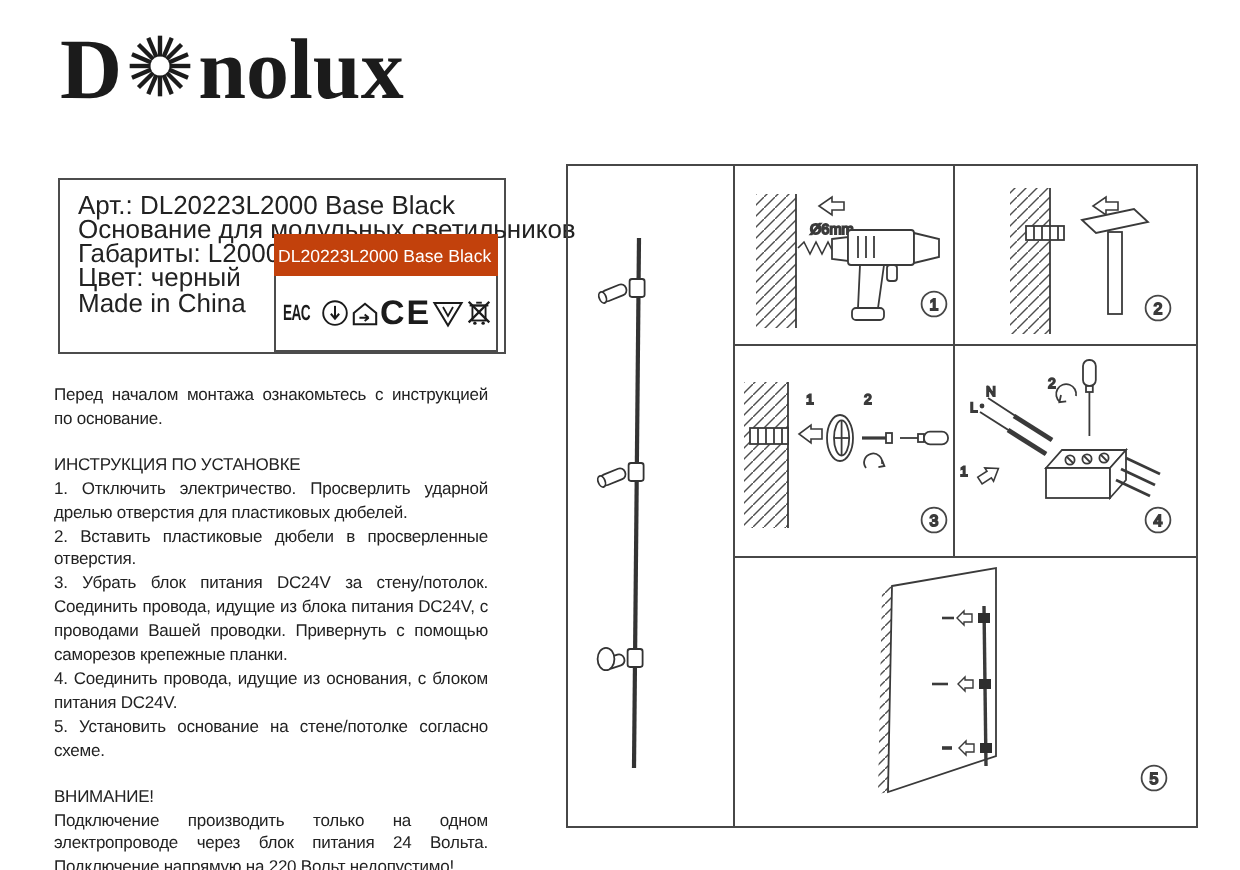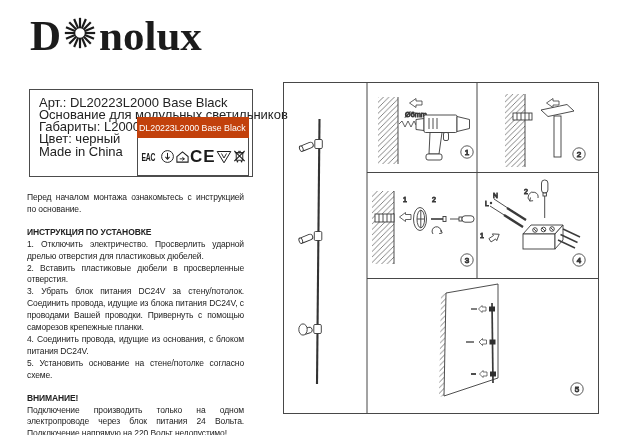--- a/index.html
+++ b/index.html
@@ -22,21 +22,21 @@
              display:flex;align-items:center;justify-content:space-between;padding:0 5px;}
   .iconstrip .ic{display:flex;align-items:center;justify-content:center;color:#1b1b1b;}
   .eac{font-weight:800;font-size:11px;transform:scaleX(0.62);transform-origin:left center;
        letter-spacing:-0.5px;width:17px;}
   .ce{font-size:17px;font-weight:700;letter-spacing:1px;}
 
   
   .textcol{position:absolute;left:27px;top:192px;width:217px;font-size:8.5px;line-height:11.9px;
            text-align:justify;letter-spacing:-0.12px;color:#222;}
   .textcol p{margin:0;}
-  .textcol .hd{font-weight:bold;margin-top:11px;text-align:left;}
+  .textcol .hd{font-weight:normal;margin-top:11px;text-align:left;}
   .textcol .intro{margin-top:0;}
 
   
   .diagram{position:absolute;left:283px;top:82px;}
   svg text{font-family:"Liberation Sans",sans-serif;fill:#222;}
 </style>
 </head>
 <body>
 
 <div class="page">

